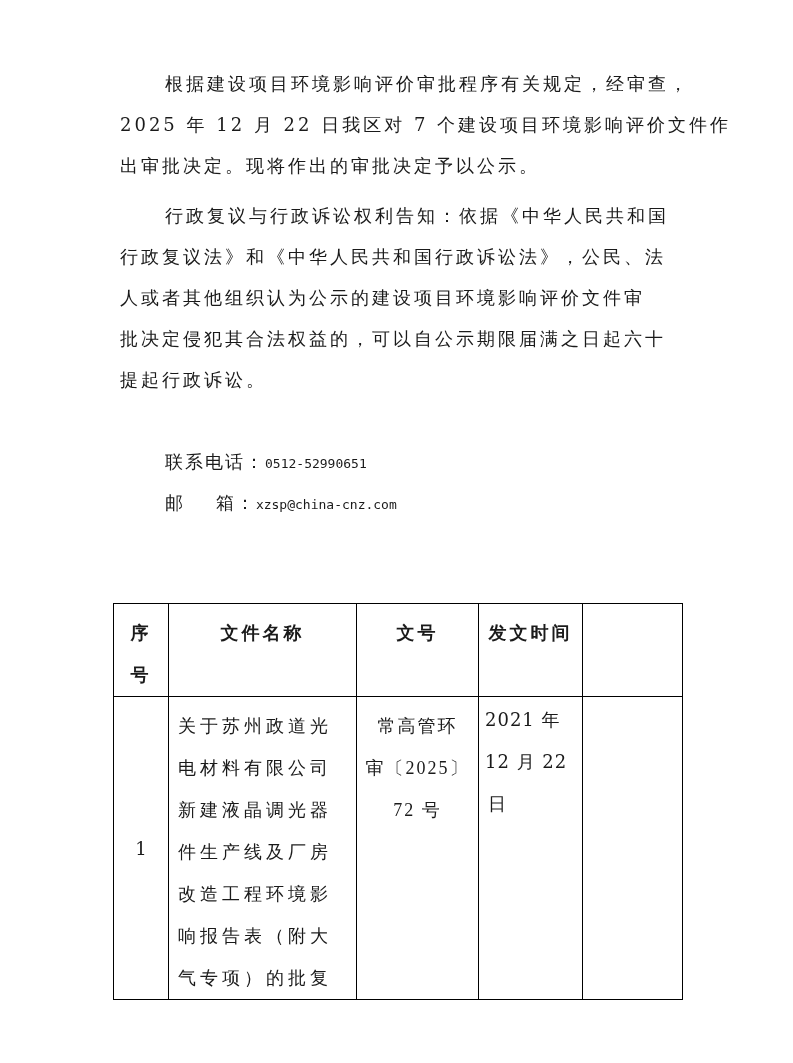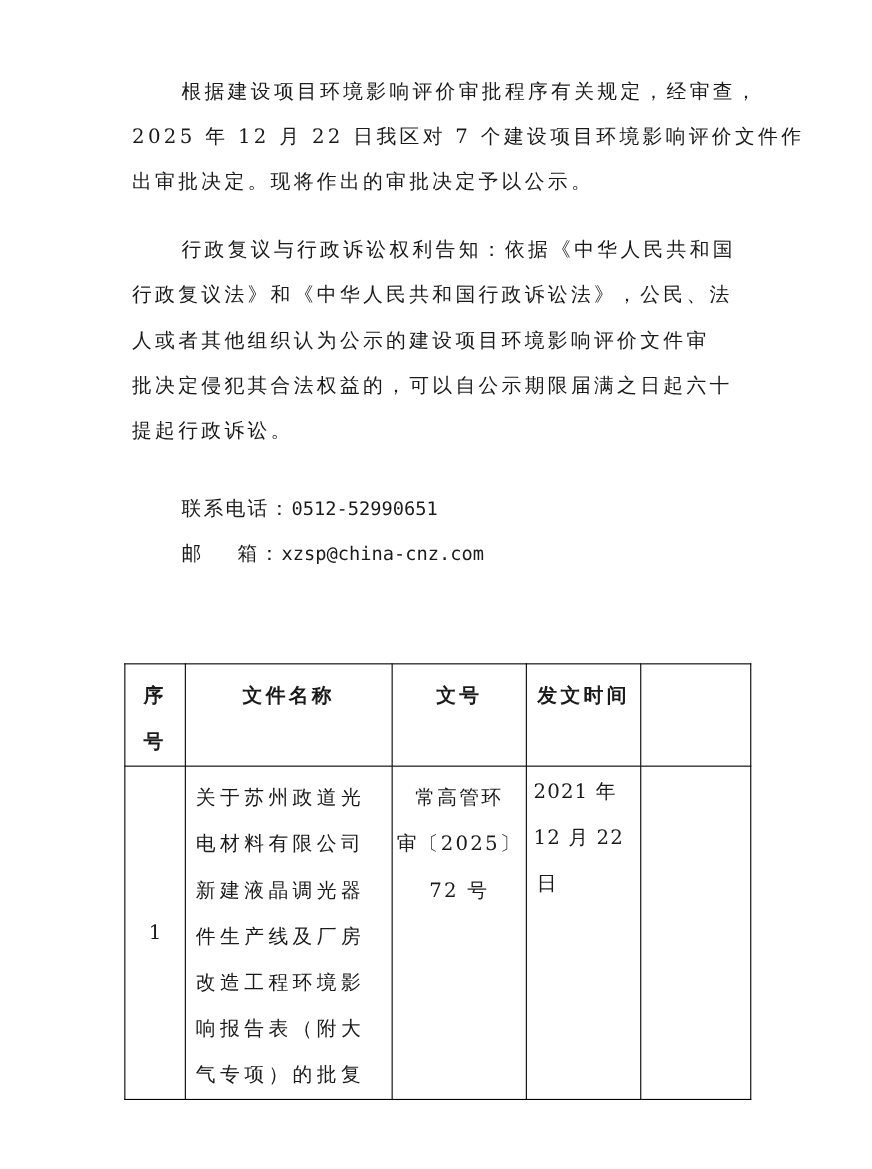--- a/index.html
+++ b/index.html
@@ -3,42 +3,42 @@
 <meta charset="utf-8">
 <style>
   html, body { margin: 0; padding: 0; background: #ffffff; }
   body { width: 793px; height: 1063px; position: relative; overflow: hidden;
          font-family: "DejaVu Serif", "Liberation Serif", serif; color: #1a1a1a; }
   .para { position: absolute; left: 120px; width: 570px; font-size: 18px;
           letter-spacing: 3px; line-height: 41px; margin: 0; }
   .line { display: block; white-space: nowrap; height: 41px; }
   .indent { padding-left: 45px; }
   .contact { position: absolute; left: 165px; font-size: 18px; letter-spacing: 2px; white-space: nowrap; }
-  .contact .mono { font-family: "DejaVu Sans Mono", "Liberation Mono", monospace; font-size: 17px; letter-spacing: 0; }
+  .contact .mono { font-family: "DejaVu Sans Mono", "Liberation Mono", monospace; font-size: 13px; letter-spacing: 0; }
   table.pub { position: absolute; left: 113px; top: 603px; border-collapse: collapse;
               font-size: 18px; }
   table.pub td, table.pub th { border: 1.5px solid #000; vertical-align: top; padding: 0; }
   th { font-weight: bold; }
   .hcell { text-align: center; padding-top: 8px !important; letter-spacing: 3px; }
   .cellline { display: block; white-space: nowrap; height: 42px; line-height: 42px; }
   .namecell { padding-left: 9px !important; letter-spacing: 4px; }
   .numcell { text-align: center; letter-spacing: 2px; }
   .datecell { padding-left: 6px !important; letter-spacing: 1px; }
   .seqcell { text-align: center; vertical-align: middle !important; }
 </style>
 </head>
 <body>
 
 <div class="para" style="top:63px;">
   <span class="line indent">根据建设项目环境影响评价审批程序有关规定，经审查，</span>
   <span class="line">2025 年 12 月 22 日我区对 7 个建设项目环境影响评价文件作</span>
   <span class="line">出审批决定。现将作出的审批决定予以公示。</span>
 </div>
 
-<div class="para" style="top:207px;">
+<div class="para" style="top:195px;">
   <span class="line indent">行政复议与行政诉讼权利告知：依据《中华人民共和国</span>
   <span class="line">行政复议法》和《中华人民共和国行政诉讼法》，公民、法</span>
   <span class="line">人或者其他组织认为公示的建设项目环境影响评价文件审</span>
   <span class="line">批决定侵犯其合法权益的，可以自公示期限届满之日起六十</span>
   <span class="line">提起行政诉讼。</span>
 </div>
 
 <div class="contact" style="top:450px;">
   <span>联系电话：</span><span class="mono">0512-52990651</span>
 </div>
@@ -70,21 +70,21 @@
     <td class="seqcell">1</td>
     <td class="namecell" style="padding-top:8px;">
       <span class="cellline">关于苏州政道光</span>
       <span class="cellline">电材料有限公司</span>
       <span class="cellline">新建液晶调光器</span>
       <span class="cellline">件生产线及厂房</span>
       <span class="cellline">改造工程环境影</span>
       <span class="cellline">响报告表（附大</span>
       <span class="cellline">气专项）的批复</span>
     </td>
-    <td class="numcell" style="padding-top:8px;">
+    <td class="numcell" style="padding-top:8px;font-family:Liberation Serif, serif;">
       <span class="cellline">常高管环</span>
       <span class="cellline">审〔2025〕</span>
       <span class="cellline">72 号</span>
     </td>
     <td class="datecell" style="padding-top:2px;">
       <span class="cellline">2021 年</span>
       <span class="cellline">12 月 22</span>
       <span class="cellline" style="padding-left:3px;">日</span>
     </td>
     <td></td>

